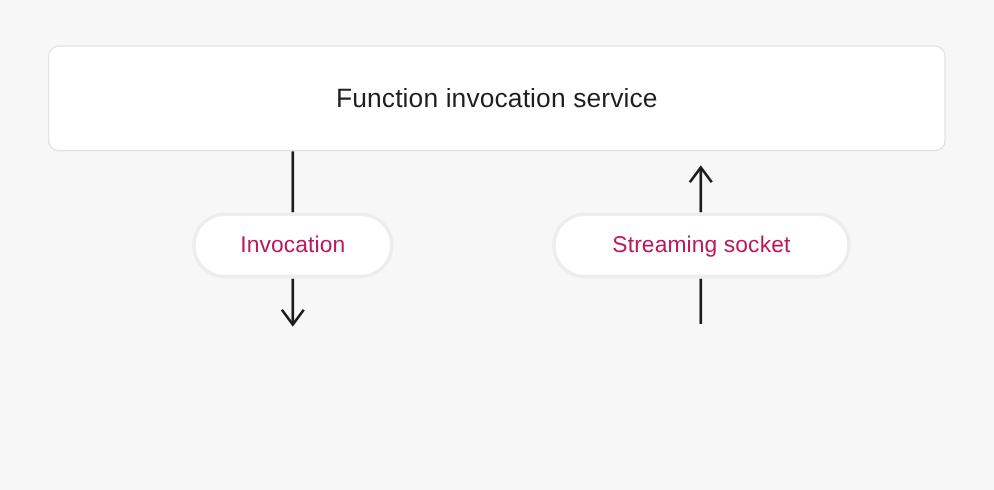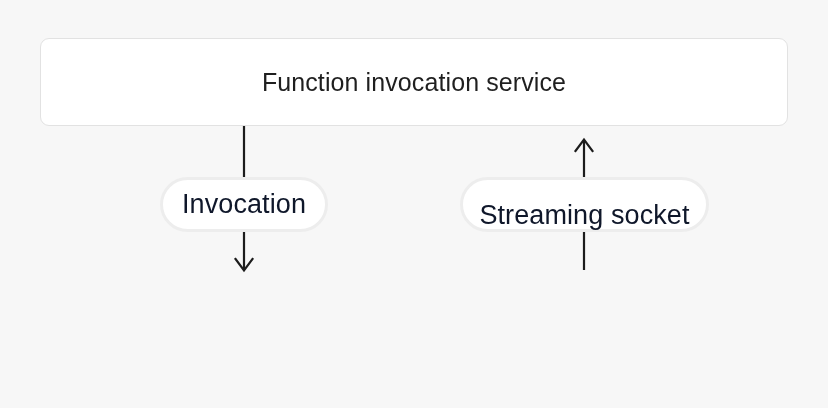--- a/index.html
+++ b/index.html
@@ -38,21 +38,21 @@
   }
   #node-service {
     top: 38px;
     height: 88px;
   }
   #node-instance {
     top: 285px;
     height: 84px;
   }
   .node-label {
-    font-size: 25px;
+    font-size: 22px;
     line-height: 1;
     color: #1f1f1f;
     letter-spacing: 0.1px;
     white-space: nowrap;
   }
 
   
   .pill {
     position: absolute;
     top: 177px;
@@ -66,26 +66,25 @@
     justify-content: center;
     z-index: 4;
   }
   #pill-invocation {
     left: 160px;
     width: 168px;
   }
   #pill-streaming-socket {
     left: 460px;
     width: 249px;
-    align-items: flex-end;
   }
   .pill-label {
-    font-size: 27px;
+    font-size: 19px;
     line-height: 1;
-    color: #0f172a;
+    color: #be185d;
     letter-spacing: 0.1px;
     white-space: nowrap;
   }
 
   
   .connector-svg {
     position: absolute;
     left: 0;
     top: 0;
     width: 828px;

